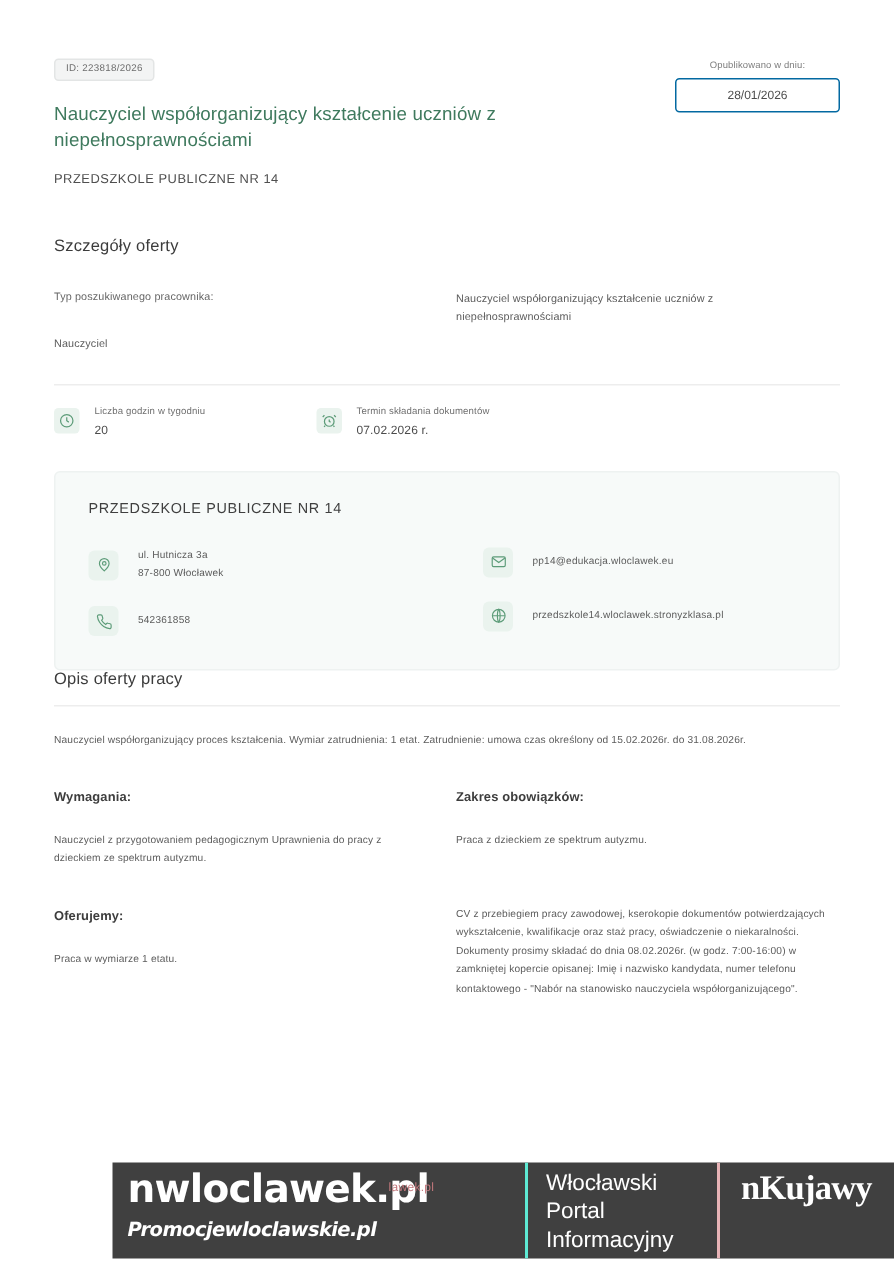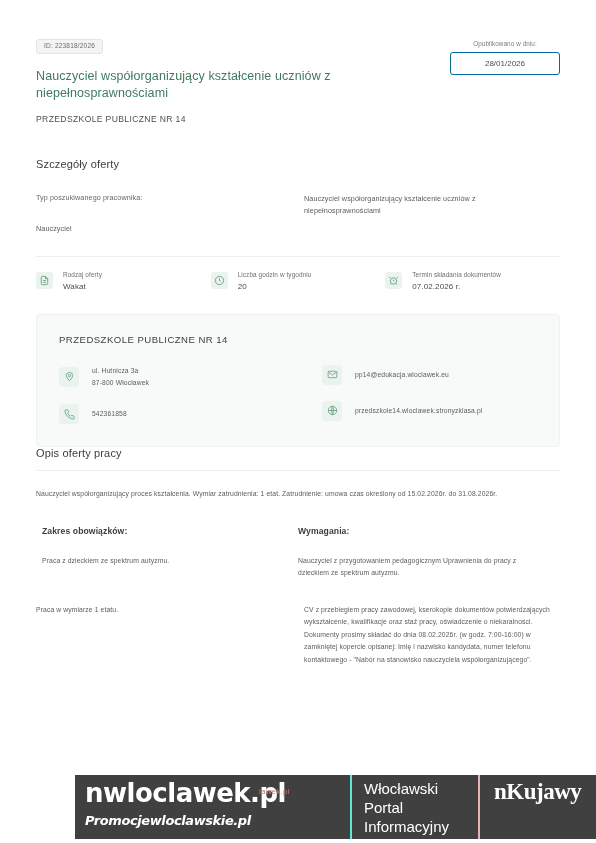--- a/index.html
+++ b/index.html
@@ -206,32 +206,20 @@
       <div class="det-col right">
         <div class="det-value">Nauczyciel współorganizujący kształcenie uczniów z niepełnosprawnościami</div>
       </div>
     </div>
   </div>
 
   <div class="det-sep"></div>
 
   <div class="strip">
 
-    <div class="strip-item">
-      <div class="ic-box">
-        <svg width="11" height="11" viewBox="0 0 24 24" fill="none" stroke="#5d9c79" stroke-width="1.8">
-          <path d="M14 3H7a2 2 0 0 0-2 2v14a2 2 0 0 0 2 2h10a2 2 0 0 0 2-2V8z"></path>
-          <path d="M14 3v5h5M9 12h6M9 16h6"></path>
-        </svg>
-      </div>
-      <div class="strip-txt">
-        <div class="k">Rodzaj oferty</div>
-        <div class="v">Wakat</div>
-      </div>
-    </div>
 
     <div class="strip-item">
       <div class="ic-box">
         <svg width="11" height="11" viewBox="0 0 24 24" fill="none" stroke="#5d9c79" stroke-width="1.8">
           <circle cx="12" cy="12" r="9"></circle>
             <path d="M12 7v5l3 2"></path>
         </svg>
       </div>
       <div class="strip-txt">
         <div class="k">Liczba godzin w tygodniu</div>
@@ -310,32 +298,33 @@
       </div>
     </div>
   </div>
 
   <div class="desc">
     <div class="section-title">Opis oferty pracy</div>
     <div class="desc-sep"></div>
     <div class="desc-body">Nauczyciel współorganizujący proces kształcenia. Wymiar zatrudnienia: 1 etat. Zatrudnienie: umowa czas określony od 15.02.2026r. do 31.08.2026r.</div>
 
     <div class="two-col">
+      <div class="tc">
+        <h4>Wymagania:</h4>
+        <p>Nauczyciel z przygotowaniem pedagogicznym Uprawnienia do pracy z dzieckiem ze spektrum autyzmu.</p>
+      </div>
       <div class="tc right">
         <h4>Zakres obowiązków:</h4>
         <p>Praca z dzieckiem ze spektrum autyzmu.</p>
       </div>
-      <div class="tc">
-        <h4>Wymagania:</h4>
-        <p>Nauczyciel z przygotowaniem pedagogicznym Uprawnienia do pracy z dzieckiem ze spektrum autyzmu.</p>
-      </div>
     </div>
 
     <div class="two-col">
       <div class="tc">
+        <h4>Oferujemy:</h4>
         <p>Praca w wymiarze 1 etatu.</p>
       </div>
       <div class="tc right">
         <p>CV z przebiegiem pracy zawodowej, kserokopie dokumentów potwierdzających wykształcenie, kwalifikacje oraz staż pracy, oświadczenie o niekaralności. Dokumenty prosimy składać do dnia 08.02.2026r. (w godz. 7:00-16:00) w zamkniętej kopercie opisanej: Imię i nazwisko kandydata, numer telefonu kontaktowego - "Nabór na stanowisko nauczyciela współorganizującego".</p>
       </div>
     </div>
   </div>
 
   <div class="banner">
     <div class="banner-inner">

